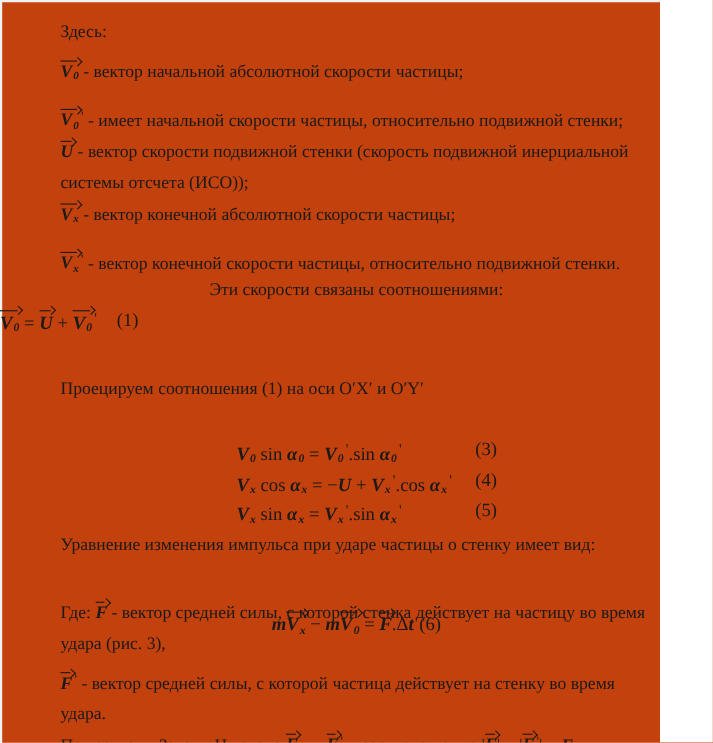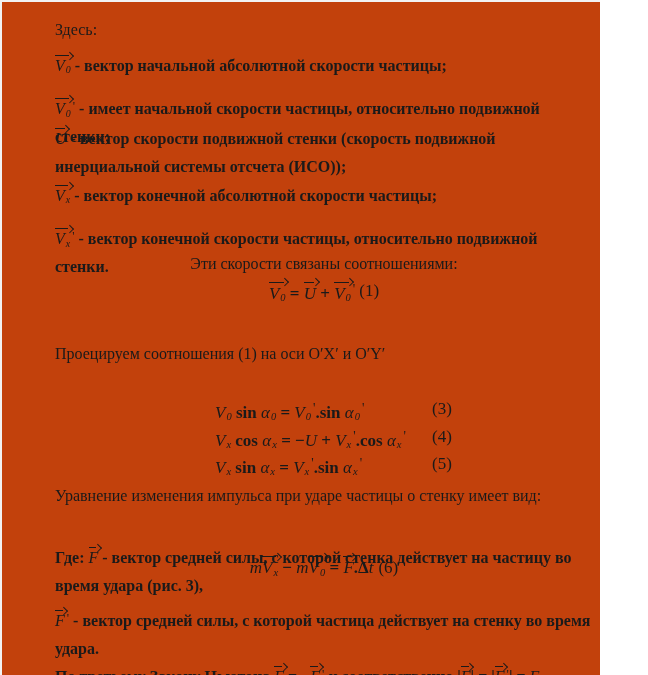--- a/index.html
+++ b/index.html
@@ -7,30 +7,30 @@
     width:648px;height:675px;overflow:hidden;
     background:#ffffff;
     font-family:"Liberation Serif","DejaVu Serif",serif;
     color:#1a1a1a;
   }
   .page{position:relative;width:552px;height:675px;overflow:hidden;background:#c2410c;box-shadow:inset 2px 2px 0 #f2f2f2;padding-left:48px;}
   .para{position:absolute;left:55px;width:540px;font-size:16px;line-height:28px;}
   .center{left:0;width:648px;text-align:center;}
   .nowrap{white-space:nowrap;width:590px;}
   
-  .mi{font-style:italic;}
-  .mo{font-style:normal;font-weight:bold;}
+  .mi{font-style:italic;font-weight:bold;}
+  .mo{font-style:normal;}
   sub{font-size:0.62em;line-height:0;vertical-align:-0.25em;margin-left:1px;font-style:italic;}
   .pr{font-size:0.8em;vertical-align:0.35em;margin-left:2px;font-style:normal;}
   .vec{display:inline-block;position:relative;line-height:1.15;}
   .vec::before{content:"";position:absolute;left:0;right:2px;top:-2px;border-top:1.2px solid #1a1a1a;}
   .vec::after{content:"";position:absolute;right:-2px;top:-4.5px;width:4.5px;height:4.5px;
     border-top:1.2px solid #1a1a1a;border-right:1.2px solid #1a1a1a;transform:rotate(45deg);}
   
-  .eq1{position:absolute;top:274px;left:0;width:648px;display:flex;justify-content:center;align-items:center;gap:4px;font-size:17px;}
+  .eq1{position:absolute;top:274px;left:0;width:648px;display:flex;align-items:center;gap:18px;font-size:17px;}
   .eq1 .lines{display:flex;flex-direction:column;align-items:flex-start;}
   .eq1 .lines > div{line-height:31px;}
   
   .eqrow{position:absolute;left:0;width:648px;padding-left:215px;box-sizing:border-box;font-size:17px;line-height:28px;}
   .eqrow .eqnum{position:absolute;left:432px;top:0;font-style:normal;}
   
   .eq6{position:absolute;top:511px;left:0;width:648px;display:flex;justify-content:center;align-items:baseline;gap:5px;font-size:17px;line-height:30px;margin-top:42px;}
 </style>
 </head>
 <body>

